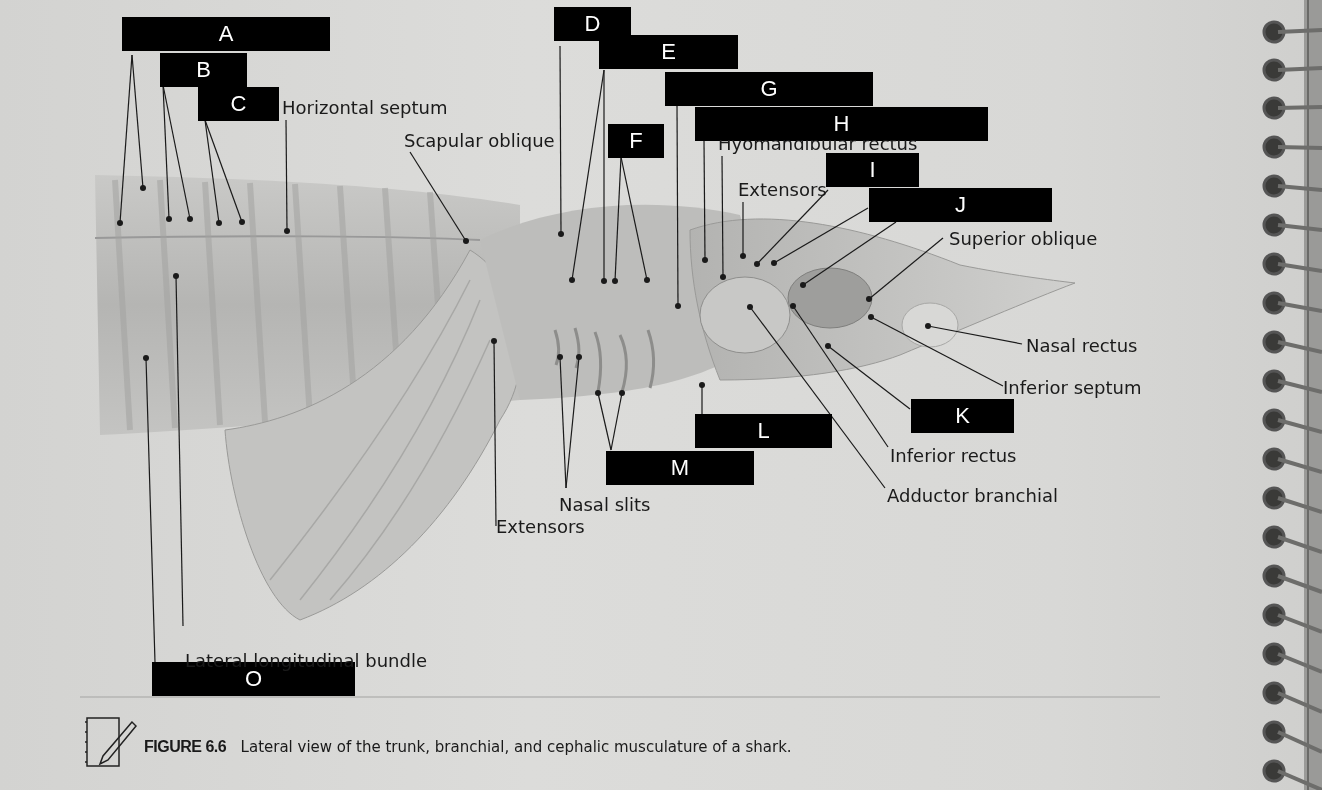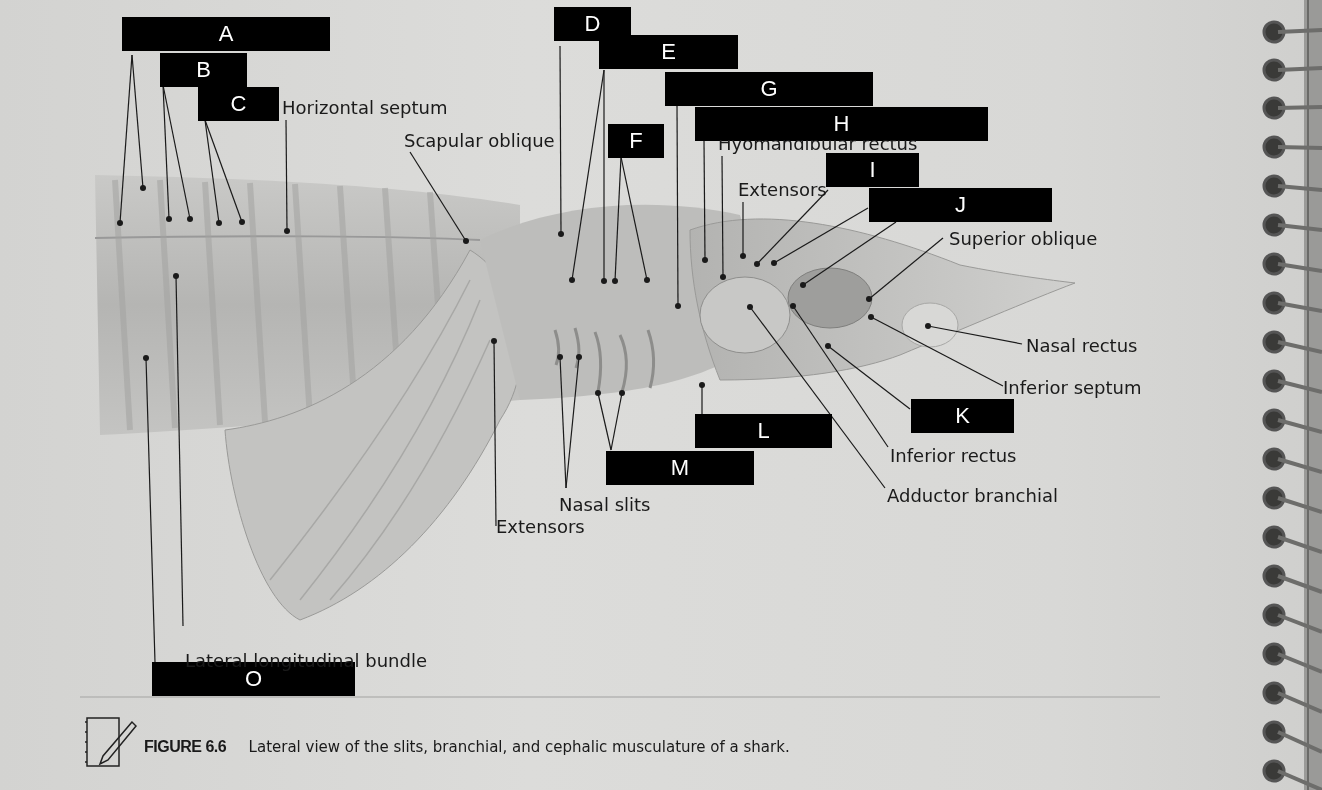--- a/index.html
+++ b/index.html
@@ -2,21 +2,21 @@
 <html><head>
 <meta charset="utf-8">
 <style>
   html,body{margin:0;padding:0;}
   body{width:1322px;height:790px;overflow:hidden;background:#d6d6d4;font-family:"Liberation Sans",sans-serif;}
   .page{position:absolute;left:0;top:0;width:1322px;height:790px;background:linear-gradient(90deg,#d3d3d1 0%,#dcdcda 40%,#d8d8d6 80%,#cfcfcd 100%);}
   svg.art{position:absolute;left:0;top:0;}
   .mask{position:absolute;background:#000;color:#fff;font-size:22px;display:flex;align-items:center;justify-content:center;font-family:"Liberation Sans",sans-serif;}
   .lbl{position:absolute;font-size:18px;color:#1a1a1a;white-space:nowrap;font-family:"DejaVu Sans",sans-serif;}
   .caption{position:absolute;left:144px;top:738px;font-size:16px;color:#1a1a1a;white-space:nowrap;}
-  .caption .fig{font-weight:bold;font-family:"Liberation Sans",sans-serif;letter-spacing:-0.5px;margin-right:18px;}
+  .caption .fig{font-weight:bold;font-family:"Liberation Sans",sans-serif;letter-spacing:-0.5px;margin-right:10px;}
   .caption .txt{font-family:"DejaVu Sans",sans-serif;font-size:15px;}
 </style>
 </head>
 <body>
 
 <div class="page">
 
   <svg class="art" width="1322" height="790" viewBox="0 0 1322 790">
     <defs>
       <linearGradient id="body" x1="0" y1="0" x2="0" y2="1">
@@ -248,15 +248,15 @@
   <div class="lbl" style="left:1026px;top:335px;">Nasal rectus</div>
   <div class="lbl" style="left:1003px;top:377px;">Inferior septum</div>
   <div class="lbl" style="left:890px;top:445px;">Inferior rectus</div>
   <div class="lbl" style="left:887px;top:485px;">Adductor branchial</div>
   <div class="lbl" style="left:559px;top:494px;">Nasal slits</div>
   <div class="lbl" style="left:496px;top:516px;">Extensors</div>
   <div class="lbl" style="left:185px;top:630px;margin-top:20px;">Lateral longitudinal bundle</div>
 
   <div class="caption">
     <span class="fig">FIGURE 6.6</span>
-    <span class="txt">Lateral view of the slits, branchial, and cephalic musculature of a shark.</span>
+    <span class="txt">Lateral view of the trunk, branchial, and cephalic musculature of a shark.</span>
   </div>
 </div>
 
 </body></html>

